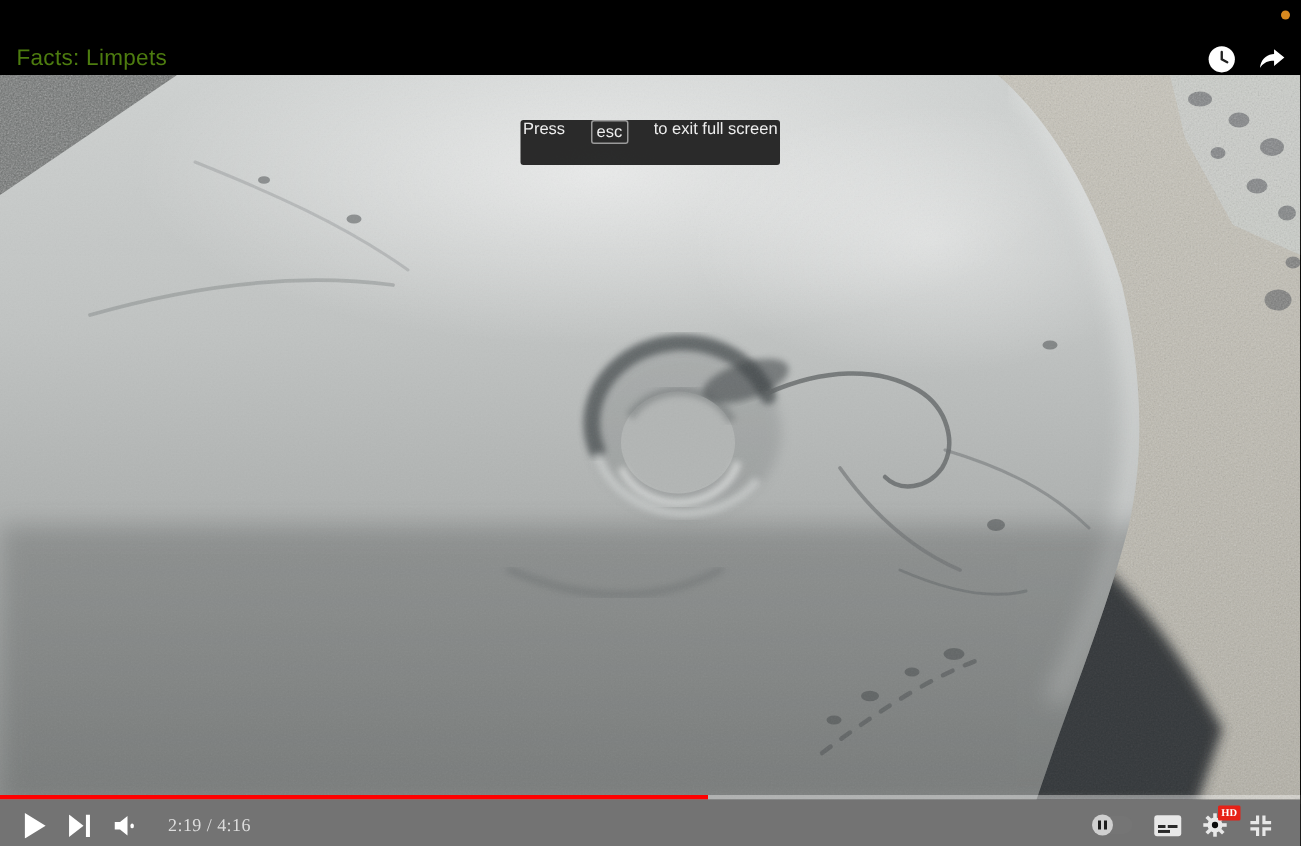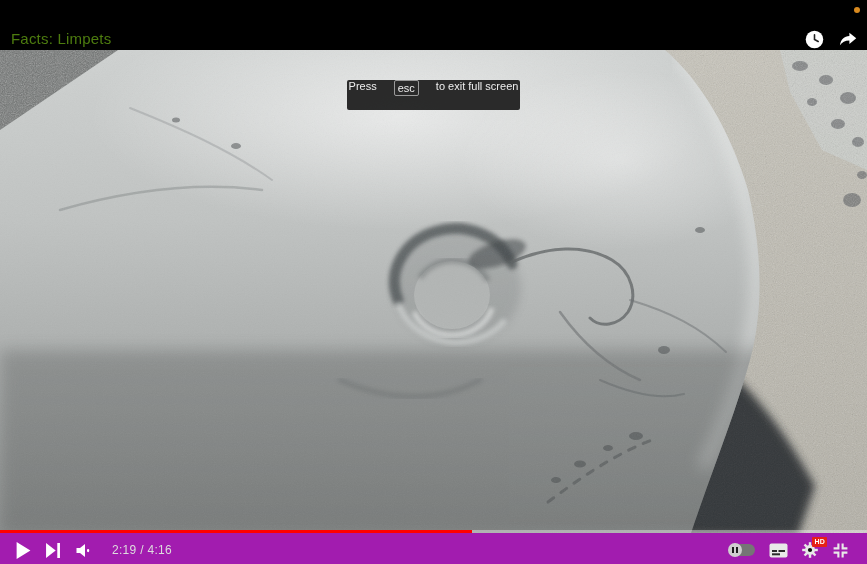--- a/index.html
+++ b/index.html
@@ -18,21 +18,21 @@
   .rec-dot{position:absolute;right:7px;top:7px;width:6px;height:6px;border-radius:50%;}
 
   .toast{position:absolute;left:347px;top:44px;width:173px;height:30px;background:rgba(28,28,28,.93);
     color:#eee;font-size:11px;display:flex;align-items:flex-start;justify-content:center;gap:17px;border-radius:2px;margin-top:36px;}
   .esc-key{border:1px solid #9a9a9a;border-radius:2px;padding:1px 3px;line-height:12px;font-size:11px;}
 
   .progress{position:absolute;left:0;top:530px;width:867px;height:3px;}
   .progress .buffered{position:absolute;left:0;top:0;bottom:0;width:100%;background:rgba(255,255,255,.38);}
   .progress .played{position:absolute;left:0;top:0;bottom:0;background:#ff0000;}
 
-  .controls{position:absolute;left:0;top:533px;width:867px;height:31px;background:#a21caf;}
+  .controls{position:absolute;left:0;top:533px;width:867px;height:31px;background:#737373;font-family:Liberation Serif, serif;}
   .ctl-left{position:absolute;left:16px;top:3px;height:28px;display:flex;align-items:center;gap:15px;}
   .ctl-right{position:absolute;right:18px;top:3px;height:28px;display:flex;align-items:center;gap:14px;}
   .ctl{display:flex;align-items:center;justify-content:center;cursor:pointer;}
   .time{color:#ddd;font-size:12px;letter-spacing:.3px;margin-left:6px;white-space:nowrap;}
 
   .toggle{position:relative;width:26px;height:12px;border-radius:6px;background:#757575;}
   .toggle .knob{position:absolute;left:-1px;top:-1px;width:14px;height:14px;border-radius:50%;background:#cfcfcf;
     display:flex;align-items:center;justify-content:center;gap:2px;}
   .toggle .bar{width:2px;height:6px;background:#1c1c1c;}
 

